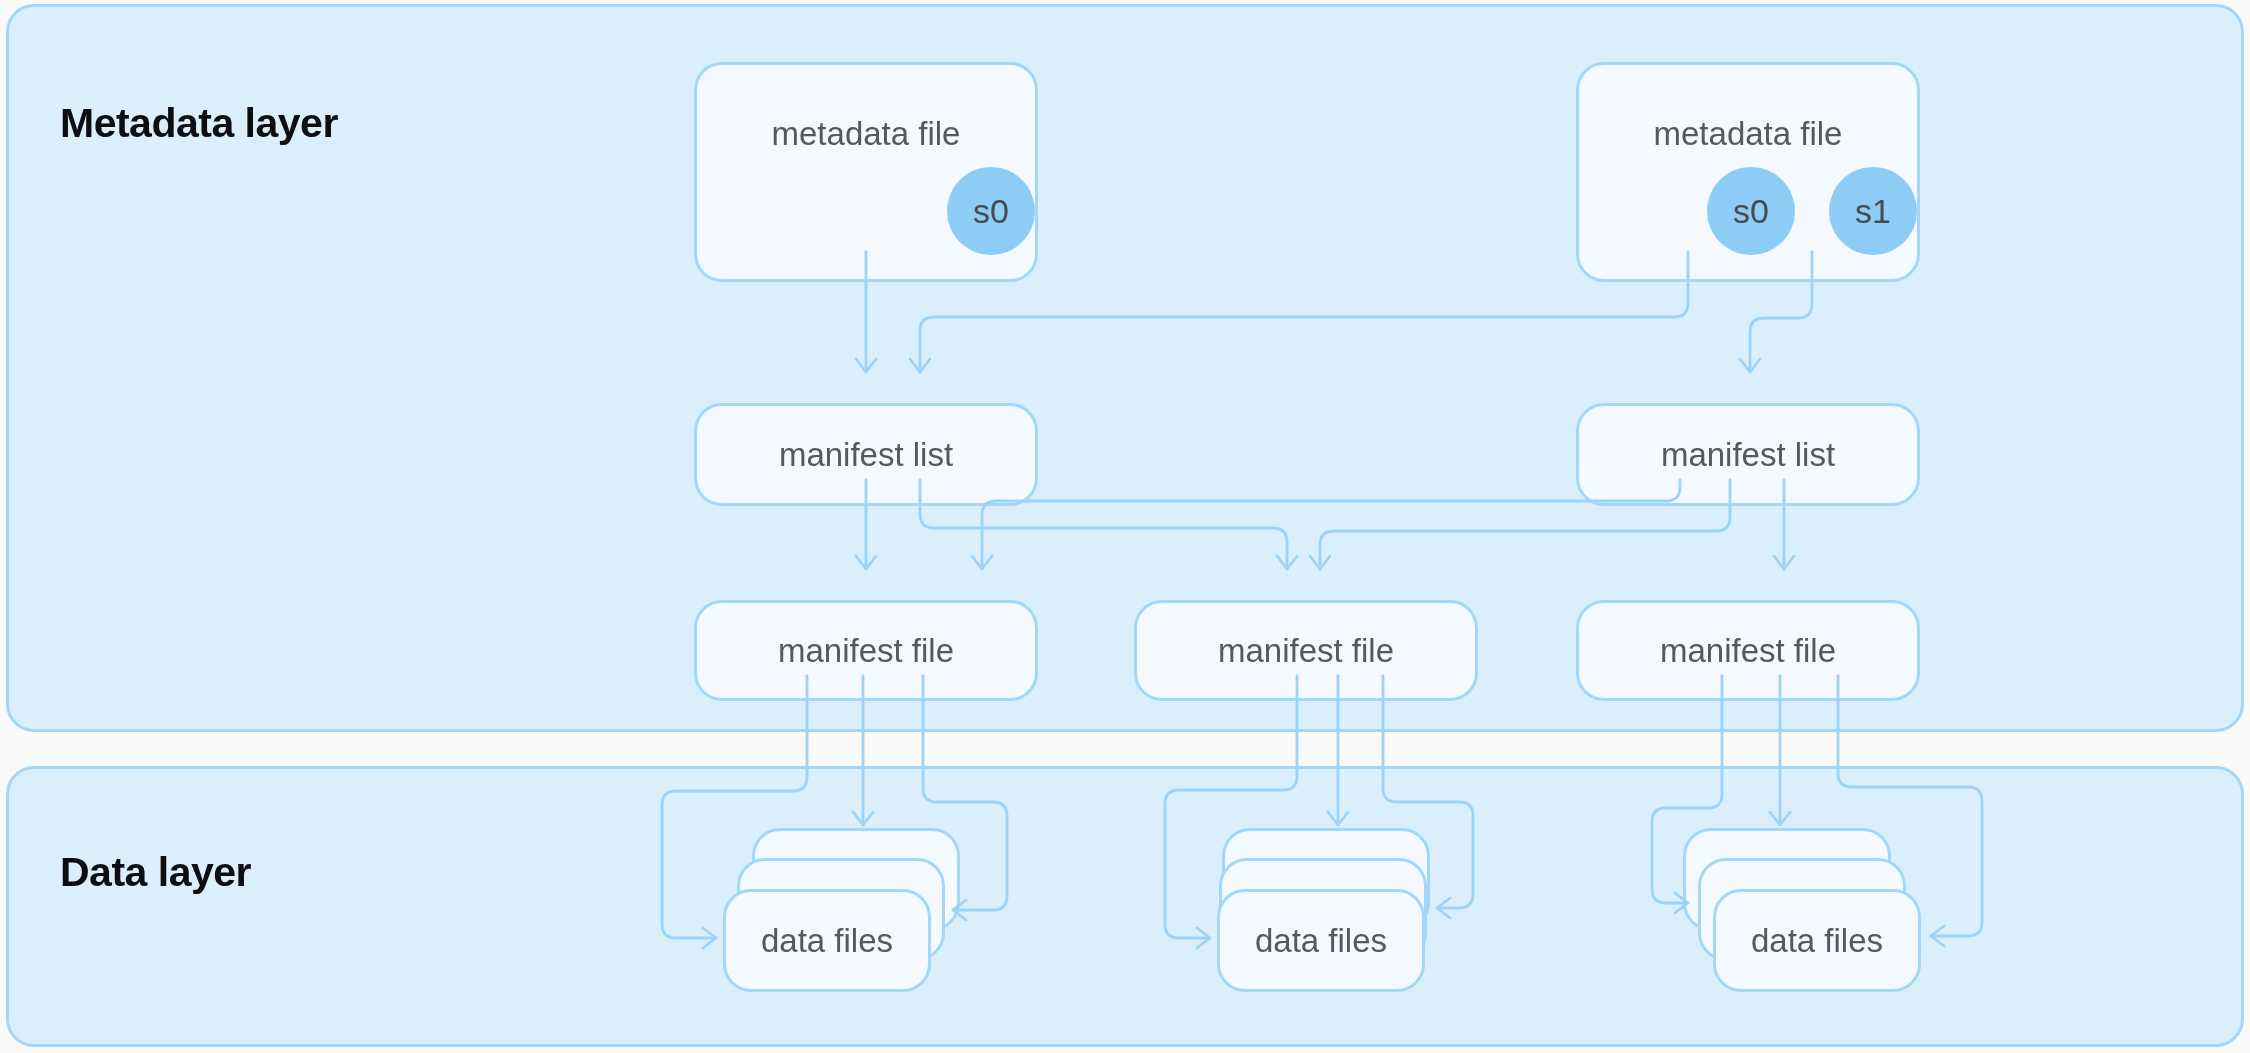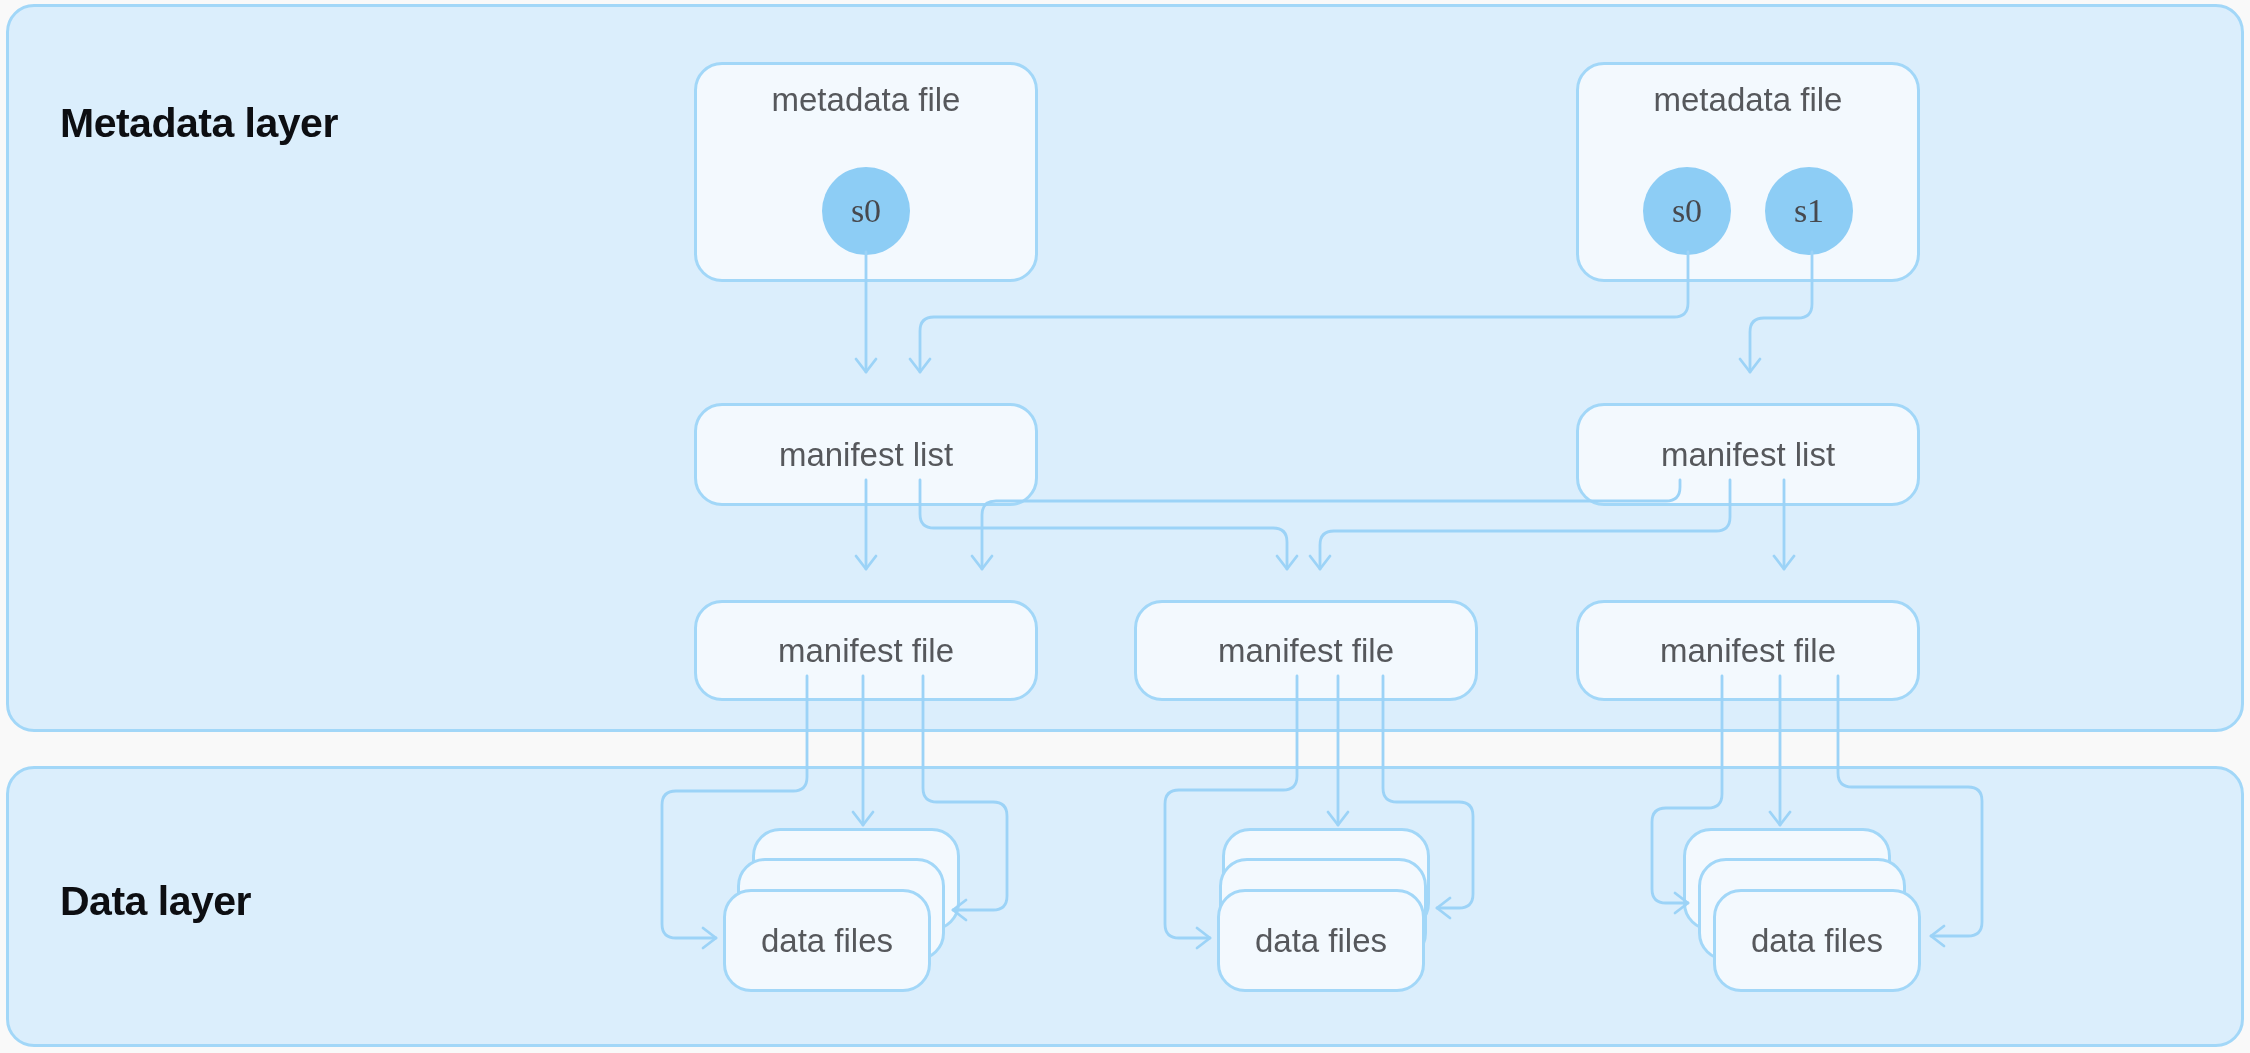--- a/index.html
+++ b/index.html
@@ -32,45 +32,45 @@
   #layer-metadata { left: 6px; top: 4px; width: 2238px; height: 728px; }
   #layer-data     { left: 6px; top: 766px; width: 2238px; height: 281px; }
 
   .layer-title {
     position: absolute;
     font-size: 41px; font-weight: 700; letter-spacing: -0.5px;
     color: var(--title-text);
     white-space: nowrap;
   }
   #title-metadata { left: 60px; top: 64px; margin-top: 36px; }
-  #title-data     { left: 60px; top: 844px; }
+  #title-data     { left: 60px; top: 815px; }
 
   
   .node {
     position: absolute;
     background: var(--node-fill);
     border: 3px solid var(--border);
     border-radius: 28px;
     color: var(--node-text);
     font-size: 33px;
   }
   .node.centered { display: flex; align-items: center; justify-content: center; margin-top: 28px; }
 
   #md1 { left: 694px;  top: 62px; width: 344px; height: 220px; }
   #md2 { left: 1576px; top: 62px; width: 344px; height: 220px; }
   #ml1 { left: 694px;  top: 375px; width: 344px; height: 103px; }
   #ml2 { left: 1576px; top: 375px; width: 344px; height: 103px; }
   #mf1 { left: 694px;  top: 572px; width: 344px; height: 101px; }
   #mf2 { left: 1134px; top: 572px; width: 344px; height: 101px; }
   #mf3 { left: 1576px; top: 572px; width: 344px; height: 101px; }
 
-  .md-label { margin-top: 16px; text-align: center; }
+  .md-label { margin-top: 50px; text-align: center; }
   .circles-row {
     position: absolute; left: 0; right: 0; top: 102px;
-    display: flex; justify-content: center; gap: 34px; font-family: Liberation Serif, serif;
+    display: flex; justify-content: flex-end; gap: 34px;
   }
   .circle {
     width: 88px; height: 88px; border-radius: 50%;
     background: var(--circle-fill);
     color: var(--circle-text);
     font-size: 34px;
     display: flex; align-items: center; justify-content: center;
   }
 
   

